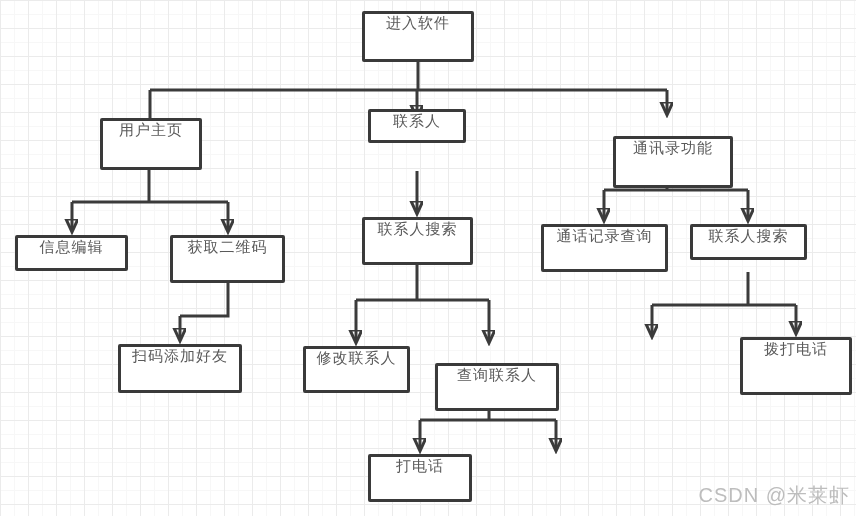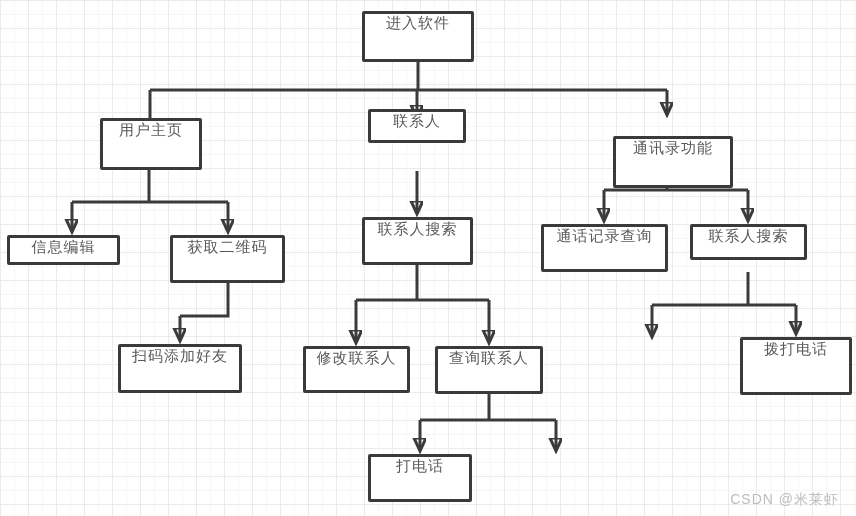--- a/index.html
+++ b/index.html
@@ -27,23 +27,23 @@
     display:flex;justify-content:center;
   }
   .node .lbl{
     color:#5a5a5a;
     font-size:15px;
     letter-spacing:1px;
     white-space:nowrap;
   }
   .watermark{
     position:absolute;
-    right:17px;bottom:7px;
+    right:6px;bottom:7px;
     color:#bdbdbd;
-    font-size:14px;
+    font-size:20px;
     letter-spacing:1px;
   }
 </style>
 </head>
 <body>
 
 <div class="canvas">
 
   <svg class="edges" width="856" height="516" viewBox="0 0 856 516" xmlns="http://www.w3.org/2000/svg">
     <defs>
@@ -91,41 +91,41 @@
   </div>
 
   <div class="node" style="left:368px;top:109px;width:98px;height:34px">
     <span class="lbl">联系人</span>
   </div>
 
   <div class="node" style="left:613px;top:136px;width:120px;height:52px">
     <span class="lbl">通讯录功能</span>
   </div>
 
-  <div class="node" style="left:7px;top:235px;width:113px;height:30px">
+  <div class="node" style="left:15px;top:235px;width:113px;height:36px">
     <span class="lbl">信息编辑</span>
   </div>
 
   <div class="node" style="left:170px;top:235px;width:115px;height:48px">
     <span class="lbl">获取二维码</span>
   </div>
 
   <div class="node" style="left:118px;top:344px;width:124px;height:49px">
     <span class="lbl">扫码添加好友</span>
   </div>
 
   <div class="node" style="left:362px;top:217px;width:111px;height:48px">
     <span class="lbl">联系人搜索</span>
   </div>
 
   <div class="node" style="left:303px;top:346px;width:107px;height:47px">
     <span class="lbl">修改联系人</span>
   </div>
 
-  <div class="node" style="left:435px;top:346px;width:108px;height:48px">
+  <div class="node" style="left:435px;top:363px;width:124px;height:48px">
     <span class="lbl">查询联系人</span>
   </div>
 
   <div class="node" style="left:541px;top:224px;width:127px;height:48px">
     <span class="lbl">通话记录查询</span>
   </div>
 
   <div class="node" style="left:690px;top:224px;width:117px;height:36px">
     <span class="lbl">联系人搜索</span>
   </div>

